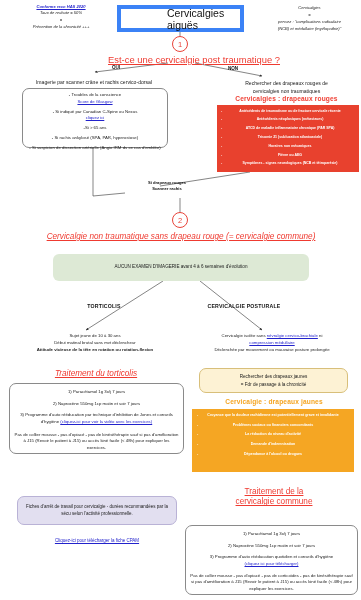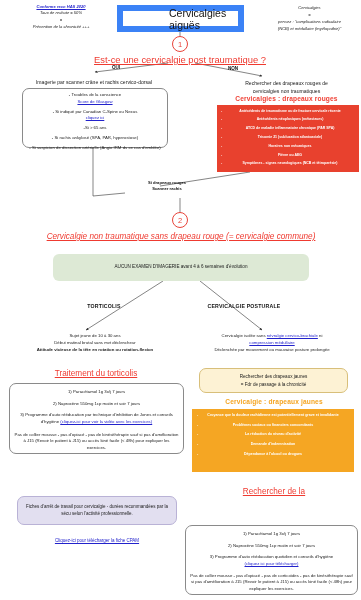--- a/index.html
+++ b/index.html
@@ -30,21 +30,21 @@
     font-weight: bold;
     font-size: 4.1px;
     color: #2222cc;
     text-decoration: underline;
     display: block;
     text-align: center;
   }
 
   
   .title-box {
-    border: 6px solid #3b82f6;
+    border: 4px solid #3b82f6;
     background: #ffffff;
     display: flex;
     align-items: center;
     justify-content: center;
     font-size: 10.5px;
     color: #111;
     box-sizing: border-box;
     padding-left: 46px;
   }
 
@@ -288,21 +288,21 @@
   <div class="note-italic">Cervicalgies</div>
   <div class="note-italic">=</div>
   <div class="note-italic">pensez : "complications radiculaire</div>
   <div class="note-italic">(NCB) et médullaire (myélopathie)"</div>
 </div>
 
 <div class="abs step-circle" style="left:172px; top:36px; width:16px; height:16px;">
   <span>1</span>
 </div>
 
-<div class="abs red-head q1" style="left:80px; top:54px; width:200px;">
+<div class="abs red-head q1" style="left:80px; top:54px; width:200px;text-align:right;">
   <span>Est-ce une cervicalgie post traumatique ?</span>
 </div>
 
 <div class="abs branch-label" style="left:104px; top:65px; width:24px;">
   <span>OUI</span>
 </div>
 <div class="abs branch-label" style="left:221px; top:66px; width:24px;">
   <span>NON</span>
 </div>
 
@@ -382,21 +382,21 @@
 <div class="abs stmt-sm" style="left:186px; top:333px; width:172px;">
   <div>
     <span>Cervicalgie isolée sans </span><a class="ilink">névralgie cervico-brachiale</a><span> ni </span>
   </div>
   <div>
     <a class="ilink">compression médullaire</a>
   </div>
   <div>Déclenchée par mouvement ou mauvaise posture prolongée</div>
 </div>
 
-<div class="abs red-head treat-head" style="left:20px; top:369px; width:152px;">
+<div class="abs red-head treat-head" style="left:20px; top:369px; width:152px;font-style:italic;">
   <span>Traitement du torticolis</span>
 </div>
 
 <div class="abs rbox" style="left:9px; top:383px; width:175px; height:71px;">
   <div class="line" style="margin-top:2px;">
     <span>1) Paracétamol 1g 3x/j 7 jours</span>
   </div>
   <div class="line" style="margin-top:5px;">
     <span>2) Naproxène 550mg 1cp matin et soir 7 jours</span>
   </div>
@@ -426,21 +426,22 @@
 
 <div class="abs panel-orange" style="left:192px; top:409px; width:162px; height:63px;">
   <div class="fitem">Croyance que la douleur rachidienne est potentiellement grave et invalidante</div>
   <div class="fitem">Problèmes sociaux ou financiers concomitants</div>
   <div class="fitem">La réduction du niveau d'activité</div>
   <div class="fitem">Demande d'indemnisation</div>
   <div class="fitem">Dépendance à l'alcool ou drogues</div>
 </div>
 
 <div class="abs red-head treat-head" style="left:213px; top:487px; width:122px;">
-  <div>Rechercher de la</div>
+  <div>Traitement de la</div>
+  <div>cervicalgie commune</div>
 </div>
 
 <div class="abs rbox" style="left:185px; top:525px; width:173px; height:70px;">
   <div class="line" style="margin-top:2px;">
     <span>1) Paracétamol 1g 3x/j 7 jours</span>
   </div>
   <div class="line" style="margin-top:5px;">
     <span>2) Naproxène 550mg 1cp matin et soir 7 jours</span>
   </div>
   <div class="line" style="margin-top:5px;">

